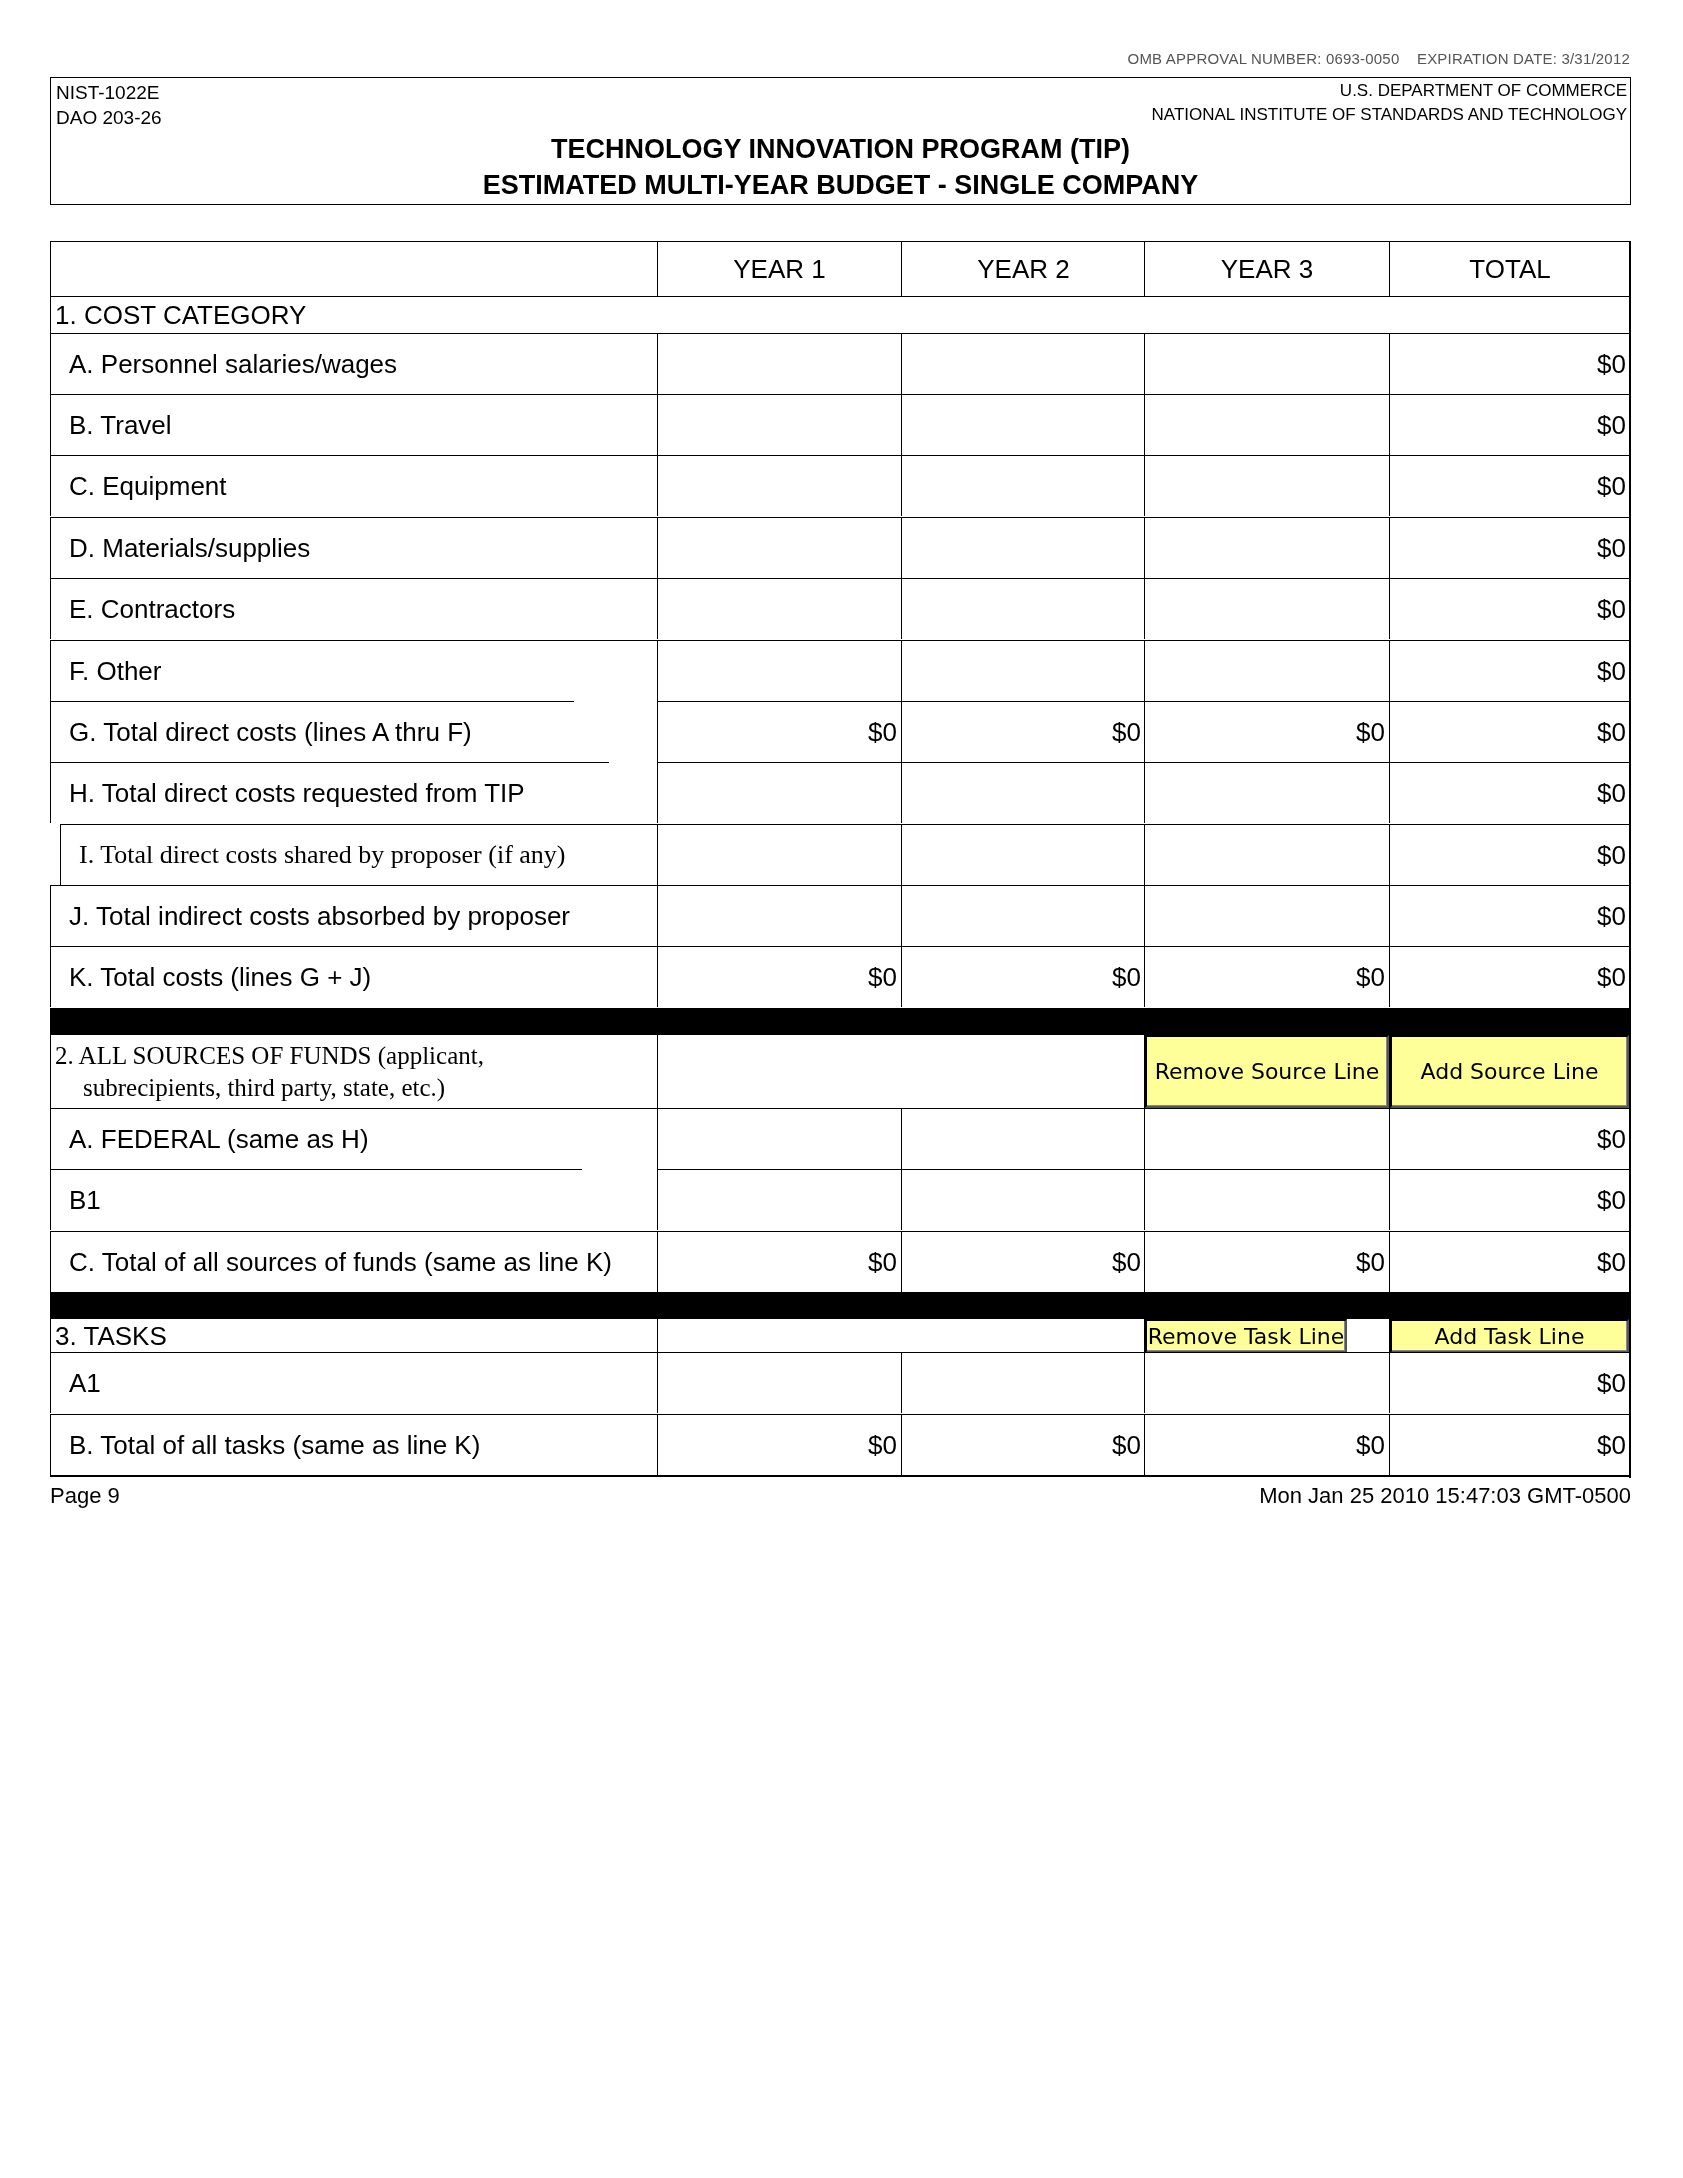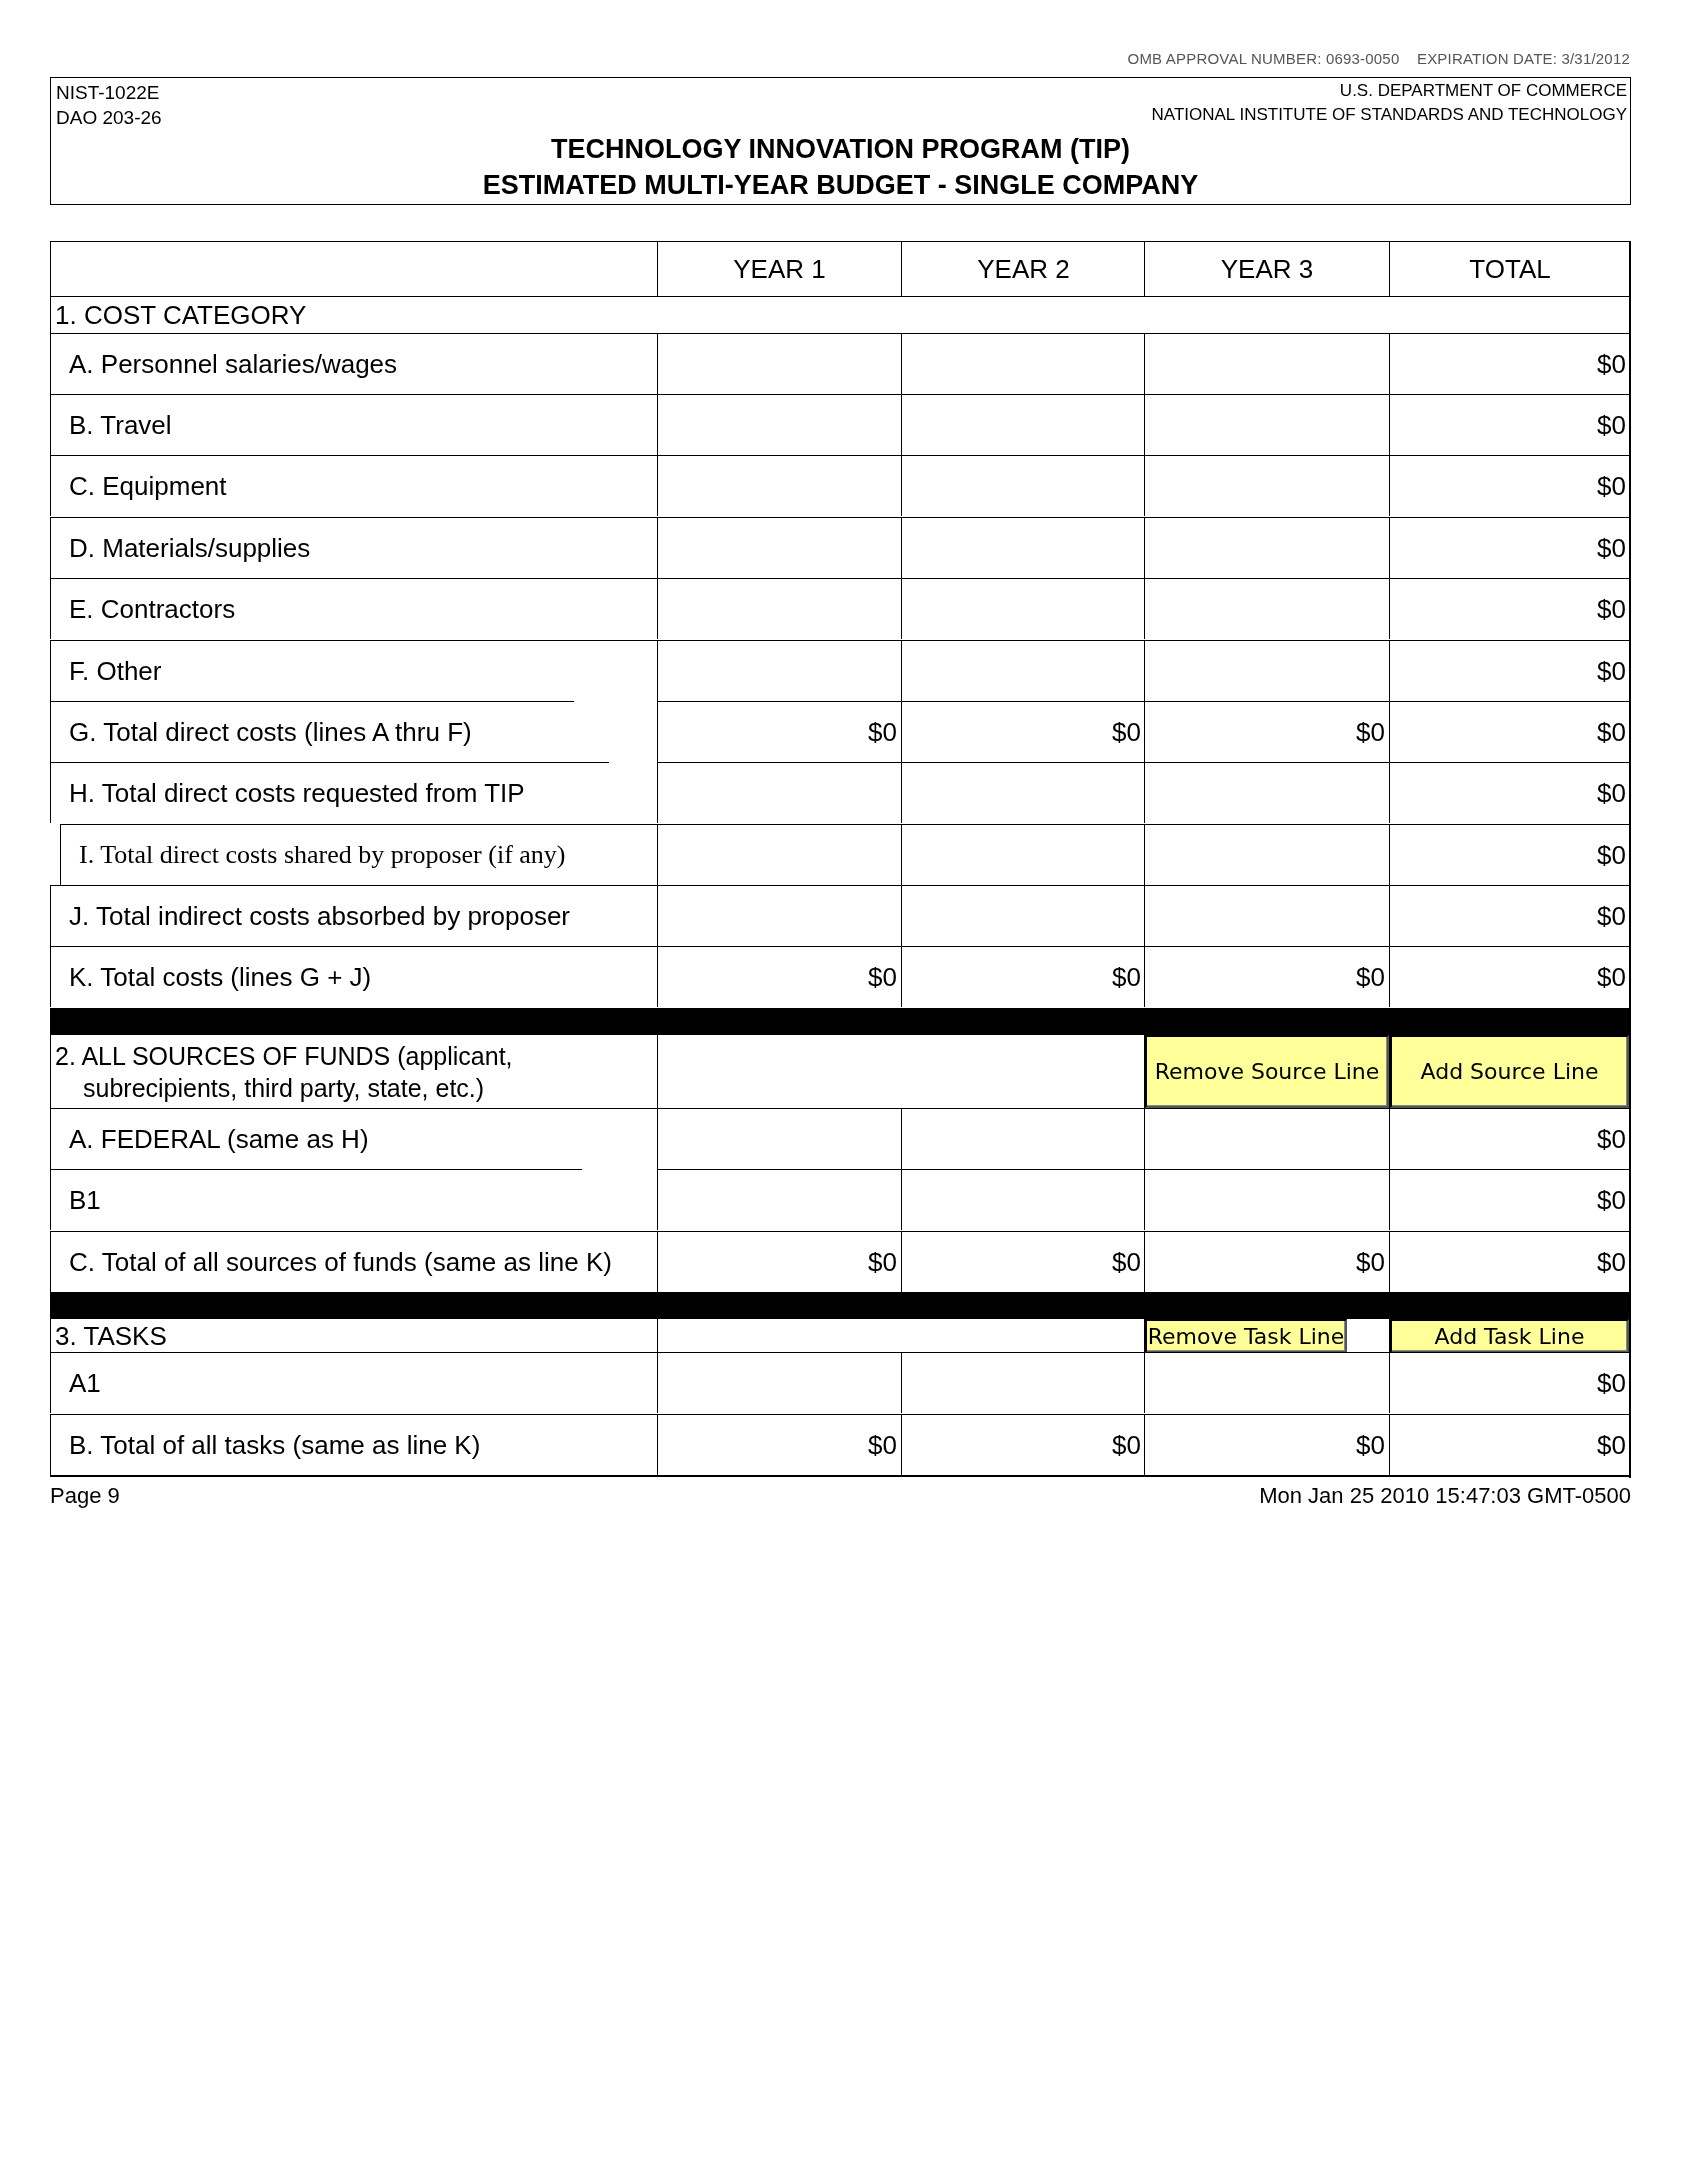--- a/index.html
+++ b/index.html
@@ -97,21 +97,21 @@
     <div class="cell num" style="left: 657px; top: 885px; width: 244px; height: 61px;"></div>
     <div class="cell num" style="left: 901px; top: 885px; width: 244px; height: 61px;"></div>
     <div class="cell num" style="left: 1144px; top: 885px; width: 245px; height: 61px;"></div>
     <div class="cell num" style="left: 1389px; top: 885px; width: 241px; height: 61px;">$0</div>
     <div class="cell lbl" style="left: 50px; top: 946px; width: 608px; height: 61px;">K. Total costs (lines G + J)</div>
     <div class="cell num" style="left: 657px; top: 946px; width: 244px; height: 61px;">$0</div>
     <div class="cell num" style="left: 901px; top: 946px; width: 244px; height: 61px;">$0</div>
     <div class="cell num" style="left: 1144px; top: 946px; width: 245px; height: 61px;">$0</div>
     <div class="cell num" style="left: 1389px; top: 946px; width: 241px; height: 61px;">$0</div>
     <div class="bar" style="top: 1008px; height: 26px;"></div>
-    <div class="cell sec" style="left: 50px; top: 1034px; width: 608px; height: 74px; flex-direction: column; align-items: flex-start; justify-content: center; font-size: 25px; line-height: 32px;">
+    <div class="cell sec" style="left: 50px; top: 1034px; width: 608px; height: 74px; flex-direction: column; align-items: flex-start; justify-content: center; font-size: 25px; line-height: 32px; font-family: Liberation Serif, serif;">
       <div>2. ALL SOURCES OF FUNDS (applicant,</div>
       <div style="padding-left: 28px;">subrecipients, third party, state, etc.)</div>
     </div>
     <div class="cell " style="left: 657px; top: 1034px; width: 487px; height: 74px;"></div>
     <div class="cell " style="left: 1144px; top: 1034px; width: 245px; height: 74px;"></div>
     <div class="cell " style="left: 1389px; top: 1034px; width: 241px; height: 74px;"></div>
     <div class="btn" style="left: 1145px; top: 1035px; width: 244px; height: 73px;">Remove Source Line</div>
     <div class="btn" style="left: 1390px; top: 1035px; width: 239px; height: 73px;">Add Source  Line</div>
     <div class="cell lbl" style="left: 50px; top: 1108px; width: 608px; height: 61px;">A.    FEDERAL (same as H)</div>
     <div class="cell num" style="left: 657px; top: 1108px; width: 244px; height: 61px;"></div>

